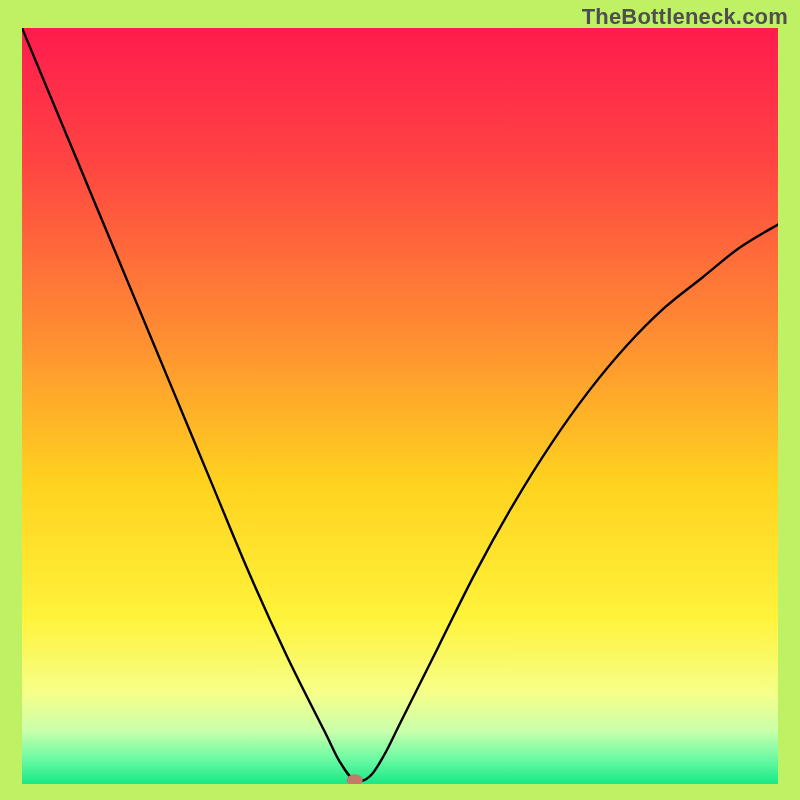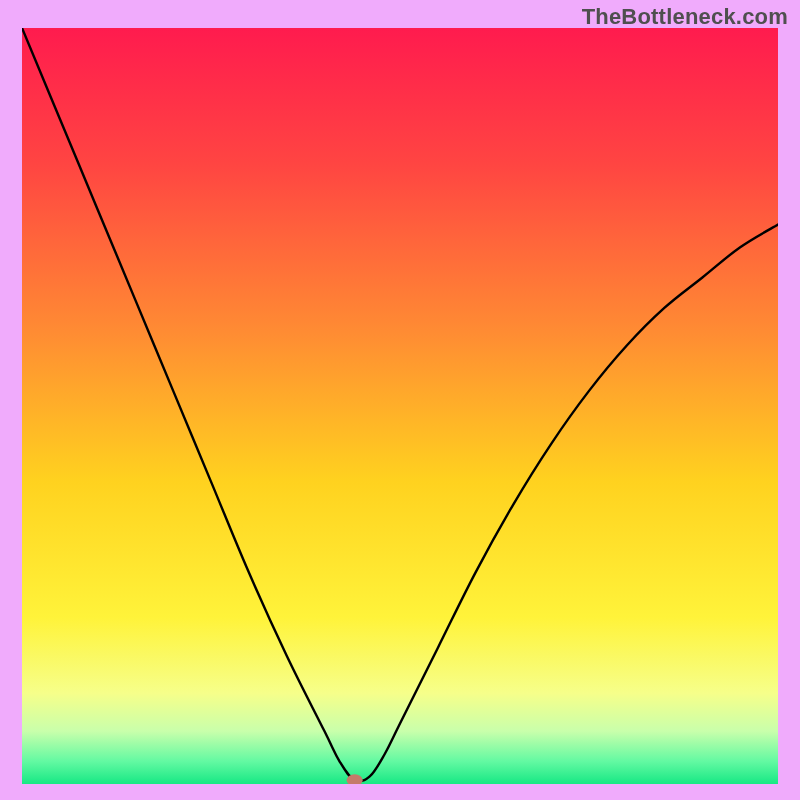--- a/index.html
+++ b/index.html
@@ -8,21 +8,21 @@
     width: 800px;
     height: 800px;
     overflow: hidden;
     background: #000;
     font-family: Arial, Helvetica, sans-serif;
   }
   .frame {
     position: relative;
     width: 800px;
     height: 800px;
-    background: #f0abfc;
+    background: #bef264;
   }
   .watermark {
     position: absolute;
     top: 4px;
     right: 12px;
     color: #4f4f4f;
     font-size: 22px;
     font-weight: 600;
     letter-spacing: 0.2px;
     z-index: 5;

